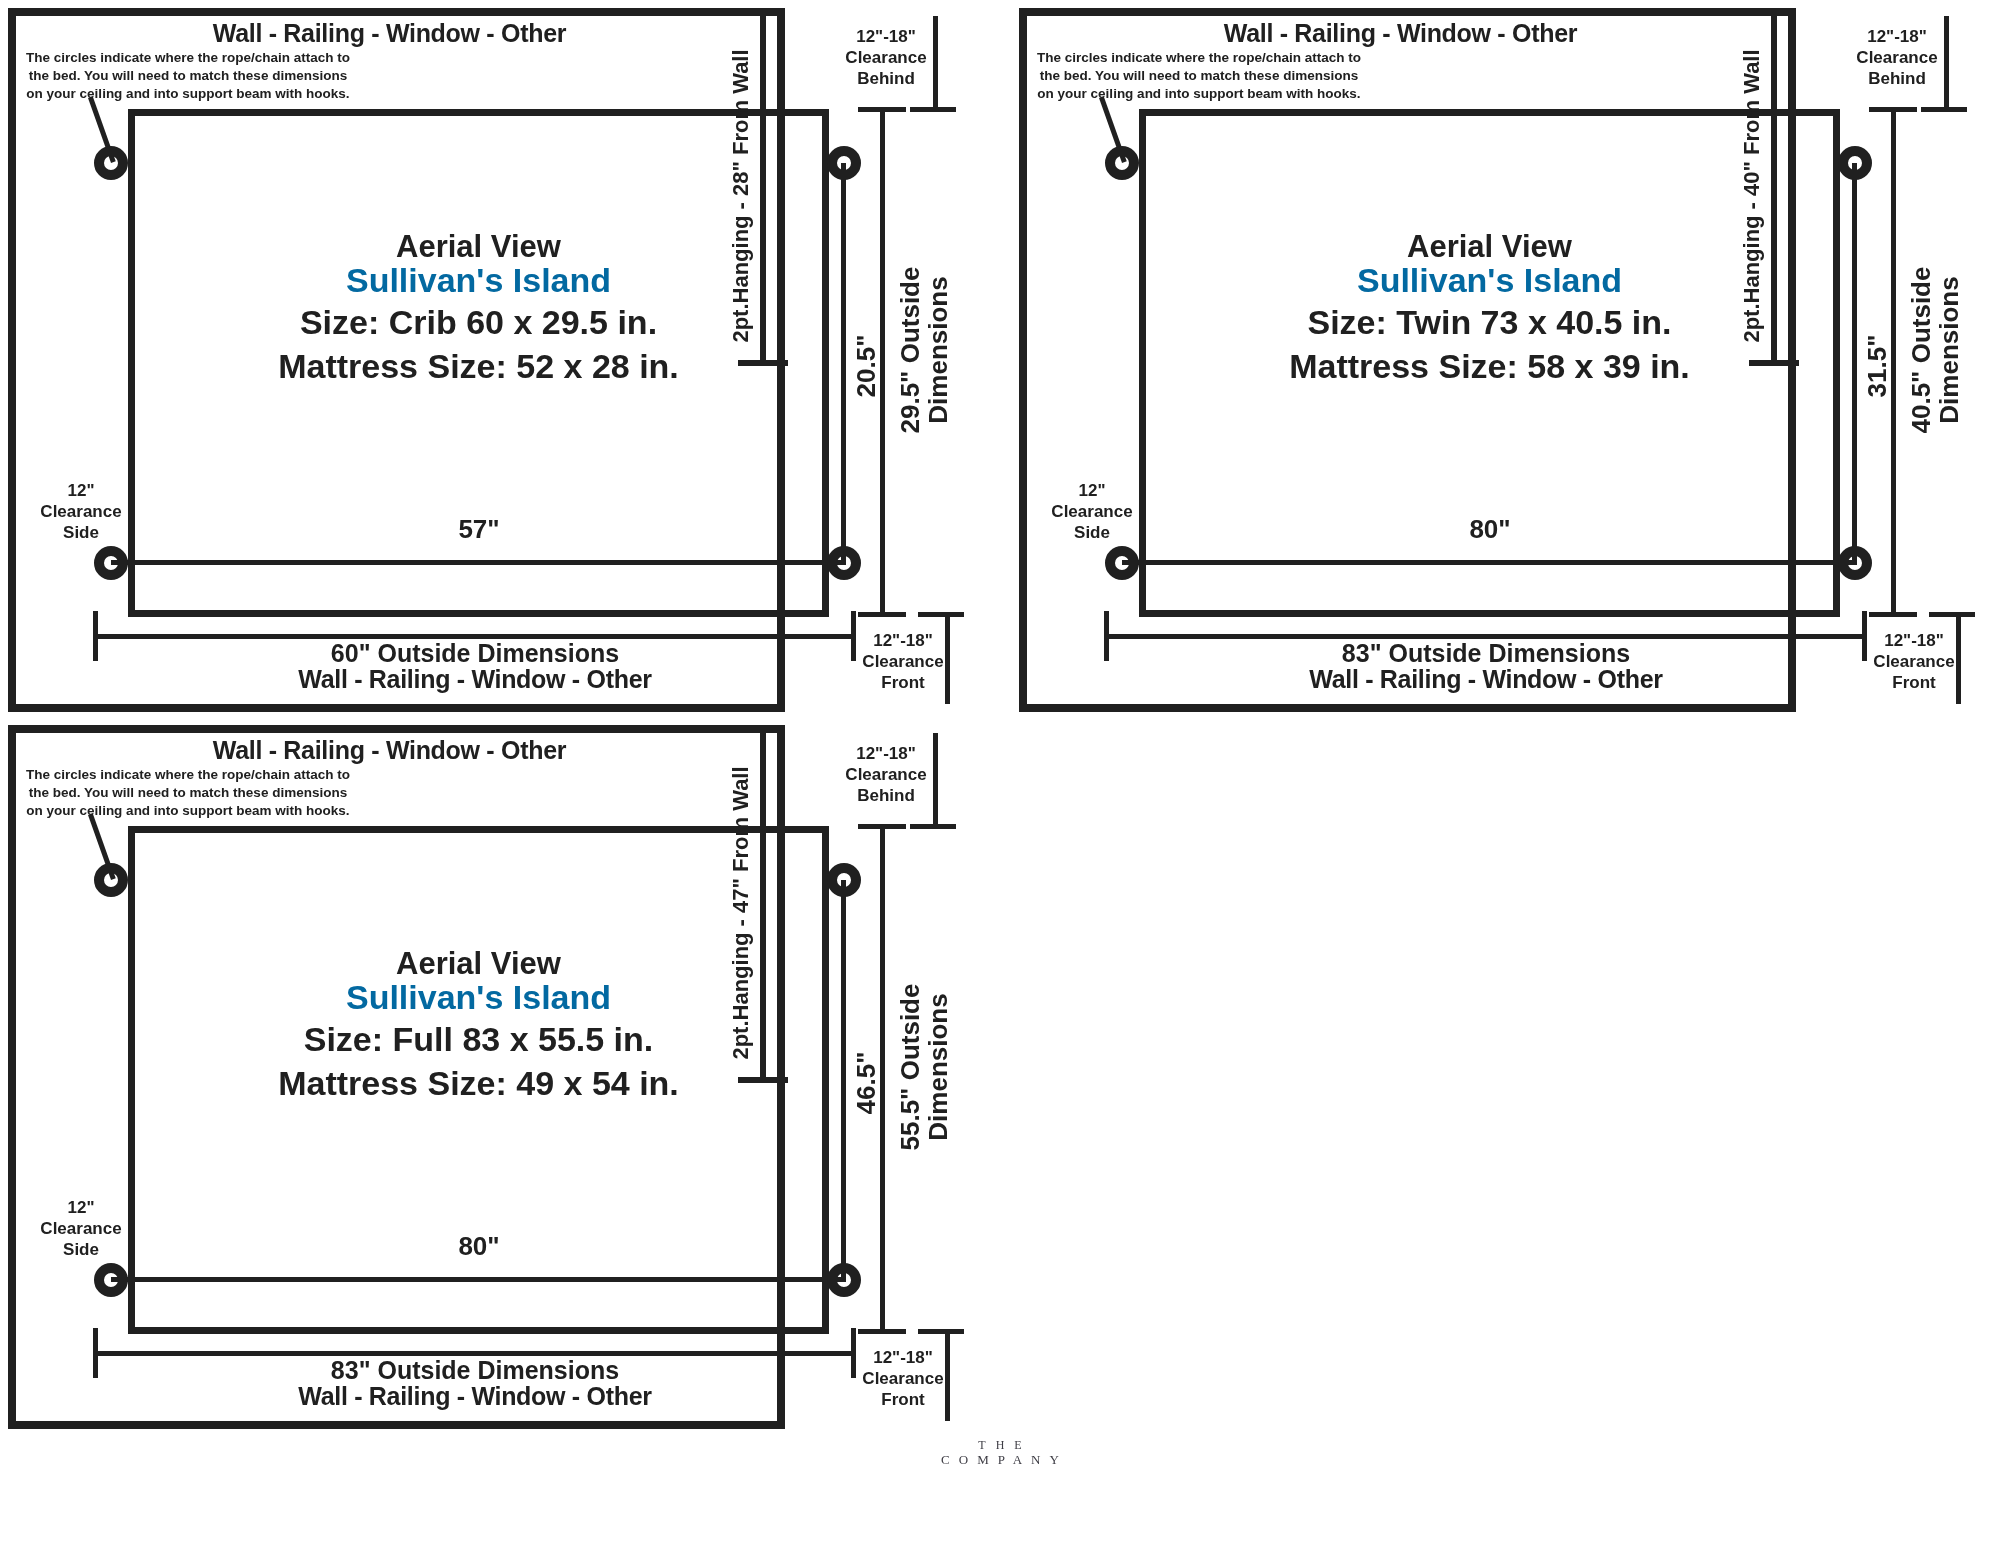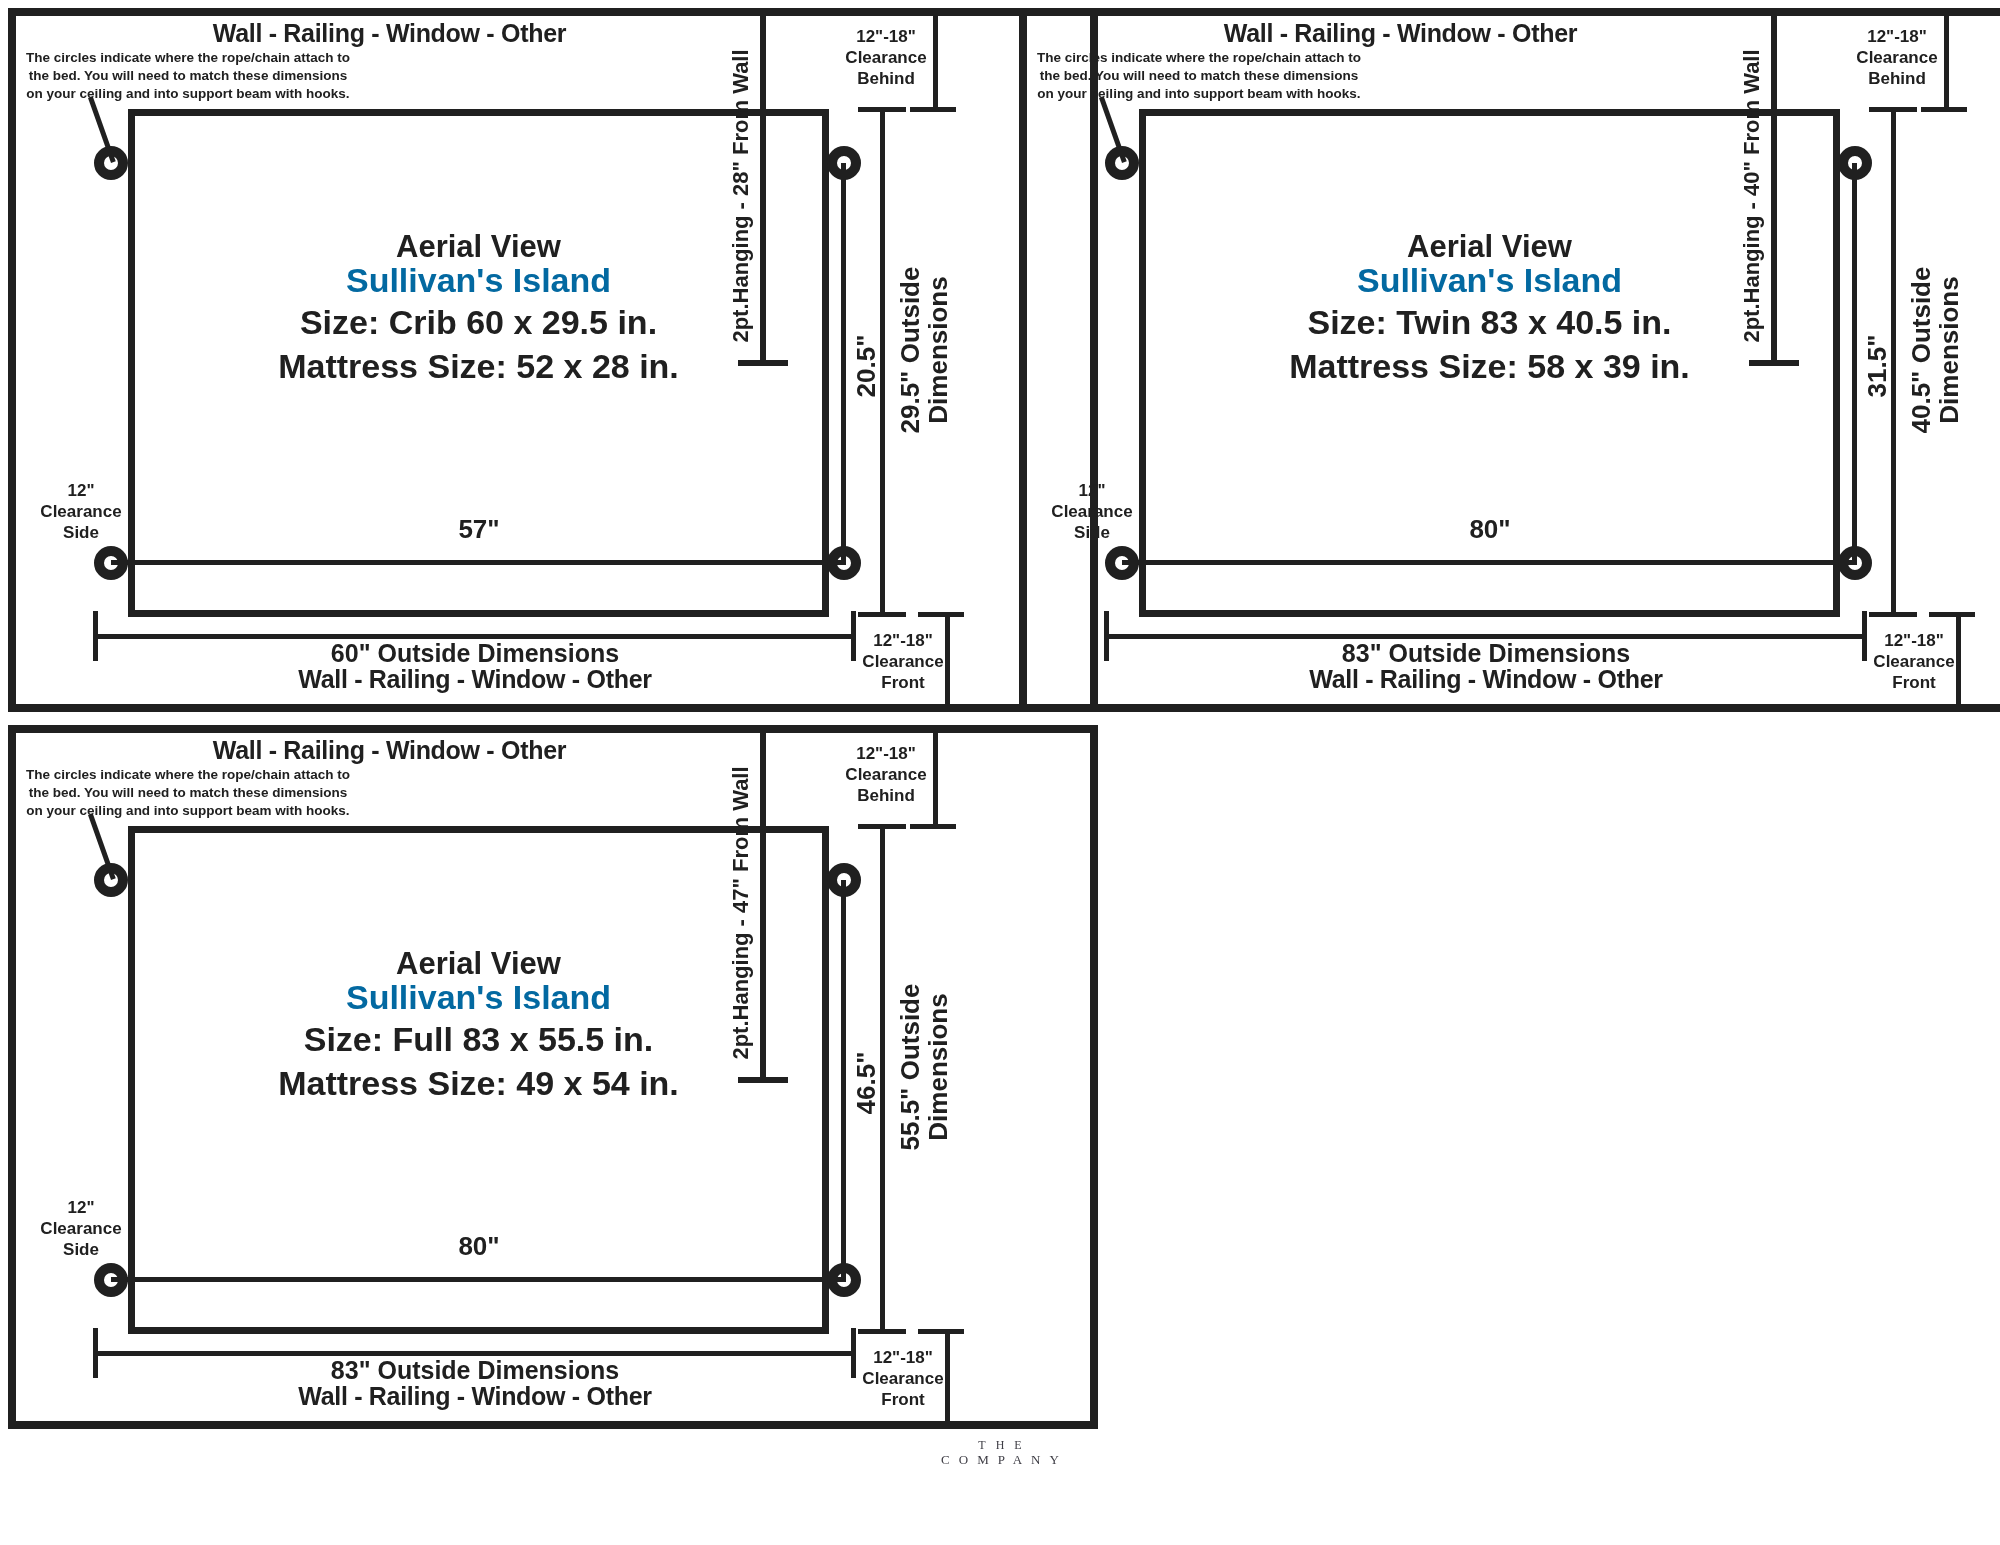--- a/index.html
+++ b/index.html
@@ -1,18 +1,18 @@
 <!DOCTYPE html>
 <html><head>
 <meta charset="utf-8">
 <style>
   html,body{margin:0;padding:0;background:#ffffff;}
   .stage{position:relative;width:2000px;height:1545px;background:#ffffff;overflow:hidden;
          font-family:"Liberation Sans","DejaVu Sans",sans-serif;color:#202020;}
-  .panel{position:absolute;width:1090px;height:704px;}
+  .panel{position:absolute;width:777px;height:704px;}
   .panel:nth-of-type(1){left:8px;top:8px;}
   .panel:nth-of-type(2){left:1019px;top:8px;}
   .panel:nth-of-type(3){left:8px;top:725px;}
   .panel-frame{position:absolute;left:0;top:0;right:0;bottom:0;border:8px solid #202020;}
   .line{position:absolute;background:#202020;}
   .p-top-label{position:absolute;left:8px;top:11px;width:747px;text-align:center;
                font-size:25px;font-weight:bold;letter-spacing:-0.3px;}
   .p-note{position:absolute;left:5px;top:41px;width:350px;text-align:center;
           font-size:13.5px;font-weight:bold;line-height:18px;}
   .p-note div{white-space:nowrap;}
@@ -150,21 +150,21 @@
 
     <div class="p-bed"></div>
     <div class="ring" style="left:86px;top:138px;"></div>
     <div class="ring" style="left:819px;top:138px;"></div>
     <div class="ring" style="left:86px;top:538px;"></div>
     <div class="ring" style="left:819px;top:538px;"></div>
 
     <div class="p-bedtext">
       <div class="p-aerial">Aerial View</div>
       <div class="p-product">Sullivan's Island</div>
-      <div class="p-size">Size: Twin 83 x 40.5 in.</div>
+      <div class="p-size">Size: Twin 73 x 40.5 in.</div>
       <div class="p-mattress">Mattress Size: 58 x 39 in.</div>
     </div>
 
     <div class="rot p-hang-label">2pt.Hanging - 40" From Wall</div>
     <div class="rot p-dim20-label">31.5"</div>
     <div class="rot p-dim29-label">
       <div>40.5" Outside</div>
       <div>Dimensions</div>
     </div>
 

